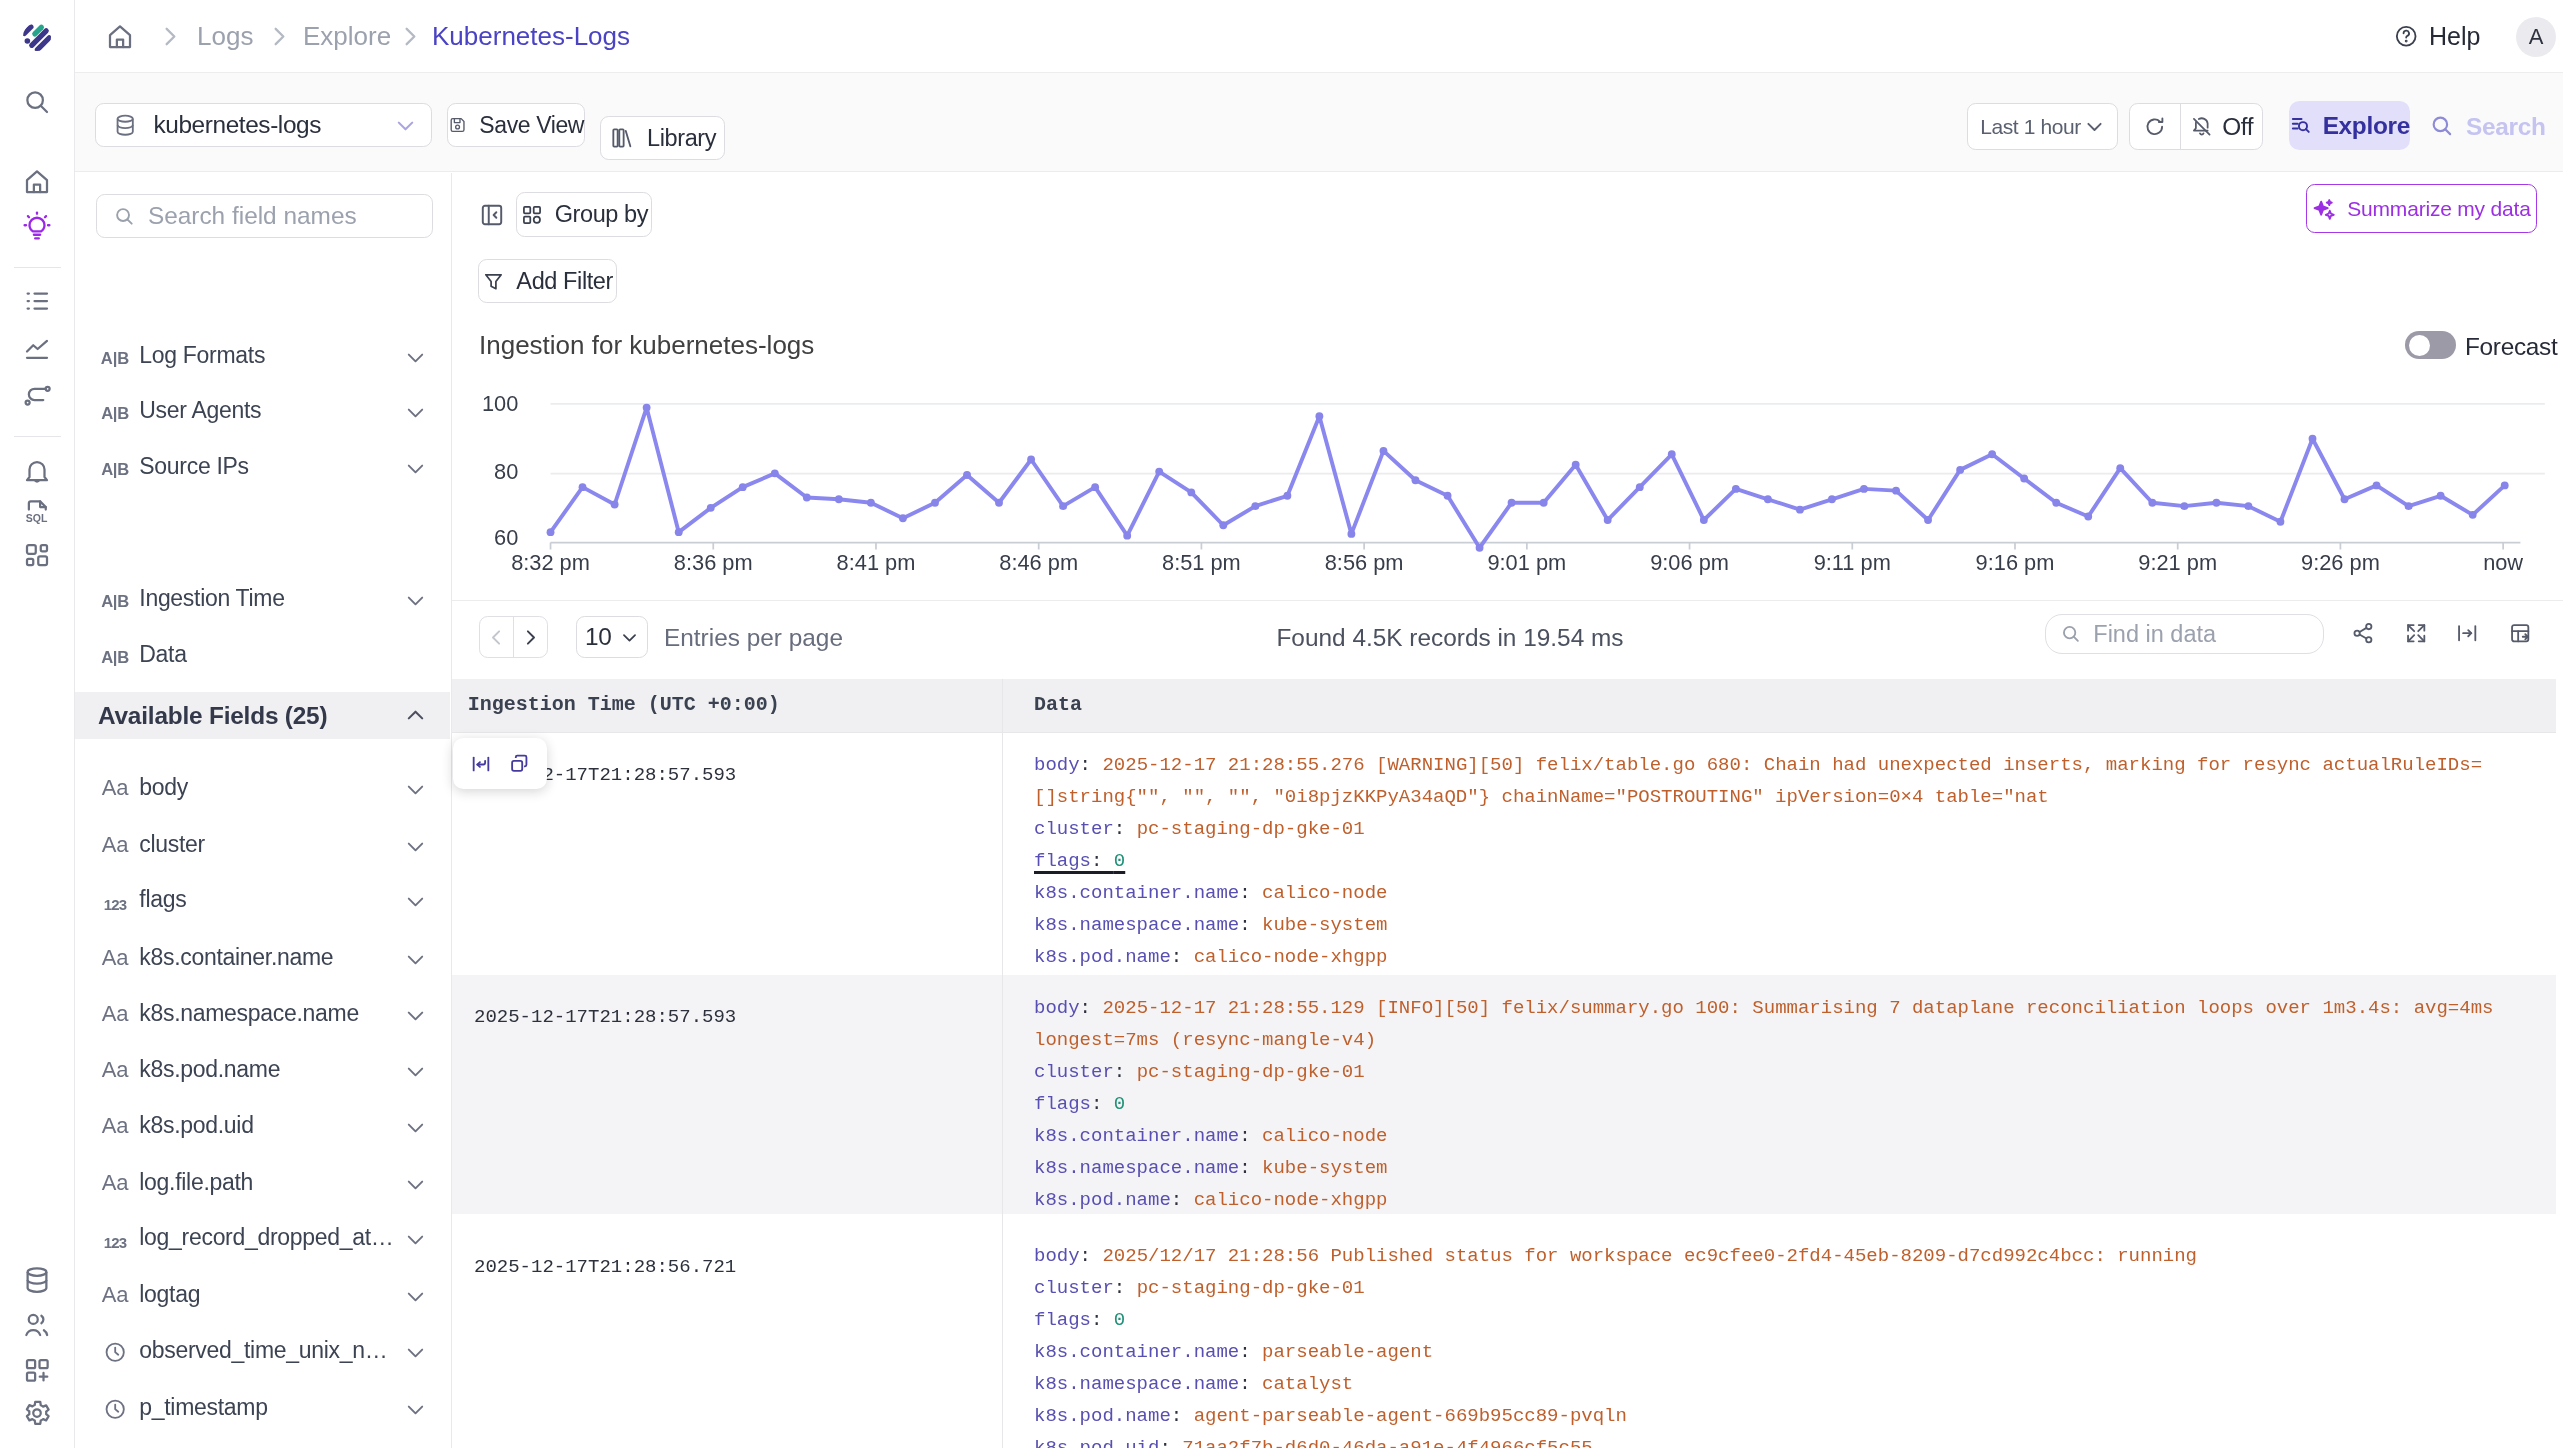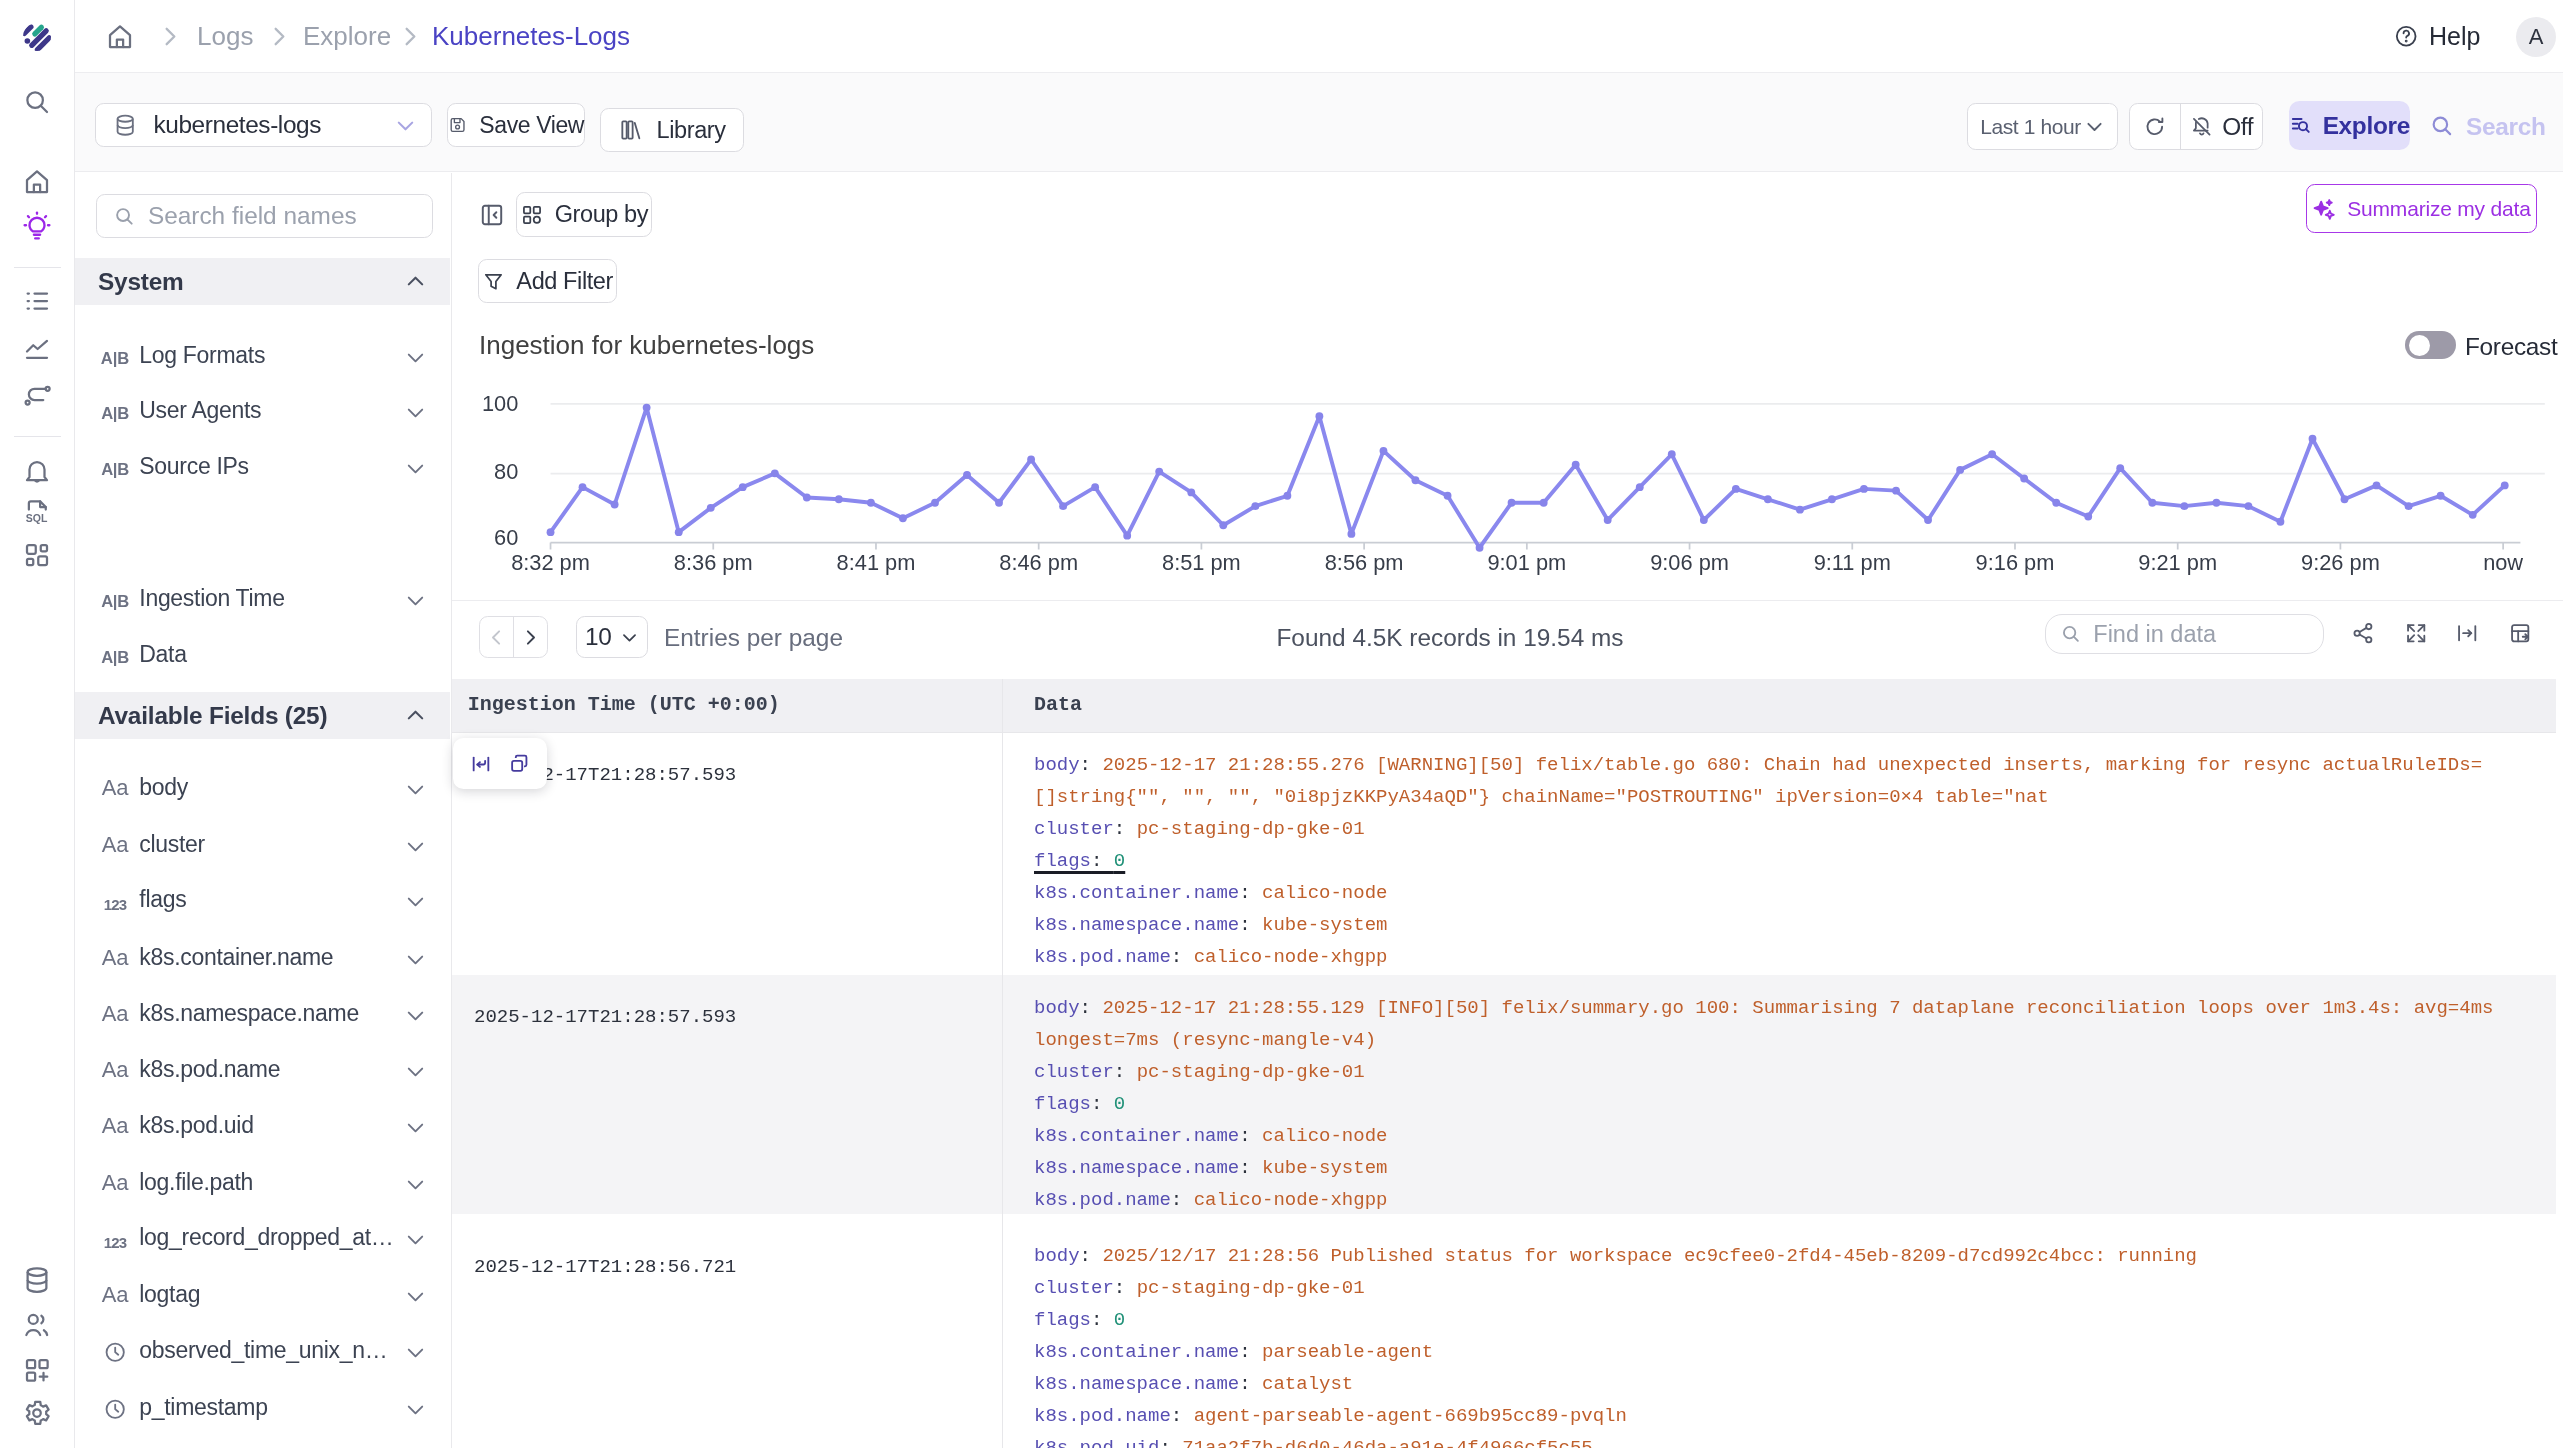--- a/index.html
+++ b/index.html
@@ -180,21 +180,21 @@
         </svg>
     </div>
     <div class="btn" style="left:372px; top:30px; width:138px; height:44px; justify-content:center; font-weight:500; font-size:23px">
       <svg width="26" height="26" viewBox="0 0 24 24" fill="none" stroke="#565b6b" stroke-width="1.7" stroke-linejoin="round" stroke-linecap="round">
         <path d="M4 6 a2 2 0 0 1 2-2 h10.5 L20 7.5 V18 a2 2 0 0 1 -2 2 H6 a2 2 0 0 1 -2-2 Z"></path>
         <path d="M8 4 v5 h7 V4.5"></path>
           <circle cx="12" cy="14.5" r="2.4"></circle>
       </svg>
       <span style="margin-left:12.2px">Save View</span>
     </div>
-    <div class="btn" style="left:525px; top:35px; width:144px; height:44px; justify-content:center; font-weight:500; font-size:23.5px">
+    <div class="btn" style="left:525px; top:43px; width:125px; height:44px; justify-content:center; font-weight:500; font-size:23.5px">
       <svg width="26" height="26" viewBox="0 0 24 24" fill="none" stroke="#565b6b" stroke-width="1.7" stroke-linejoin="round" stroke-linecap="round">
         <rect x="4" y="4" width="4" height="16" rx="0.8"></rect>
           <rect x="9.5" y="4" width="4" height="16" rx="0.8"></rect>
         <path d="M15.5 5.5 l4.2 14.2"></path>
       </svg>
       <span style="margin-left:12.2px">Library</span>
     </div>
 
     <div class="btn" style="left:1892px; top:30px; width:151px; height:47px; color:#5a6070; font-size:21px; padding-left:12.2px !important">
       <span>Last 1 hour</span>
@@ -235,25 +235,20 @@
     </svg>
     <div class="abs" style="left:2391px; top:40px; color:#c5c3f0; font-weight:600; font-size:24.4px; letter-spacing:-0.3px">Search</div>
   </div>
   <div id="panel">
     <div class="abs" style="left:21px; top:21px; width:337px; height:44px; border:1.7px solid #dcdce1; border-radius:8.7px; display:flex; align-items:center; padding-left:15.7px">
       <svg width="23" height="23" viewBox="0 0 24 24" fill="none" stroke="#9aa0ac" stroke-width="2" stroke-linecap="round">
           <circle cx="10.5" cy="10.5" r="6.2"></circle>
           <line x1="15.2" y1="15.2" x2="19.5" y2="19.5"></line>
         </svg>
       <span style="margin-left:12.2px; color:#9ba1ad; font-size:24.4px">Search field names</span>
-    </div>
-    <div class="sechead" style="top:85px">System
-      <svg width="23" height="23" viewBox="0 0 24 24" fill="none" stroke="#4a5060" stroke-width="2.2" stroke-linecap="round" stroke-linejoin="round">
-          <path d="M5 15 l7-7 7 7"></path>
-        </svg>
     </div>
     <div class="frow" style="top:140px">
         <span class="fic" style="font-size:16.6px; font-weight:600; letter-spacing:0px">A|B</span>
         <span class="flab">Log Formats</span>
       <svg class="chev" width="23" height="23" viewBox="0 0 24 24" fill="none" stroke="#6d7283" stroke-width="2" stroke-linecap="round" stroke-linejoin="round">
           <path d="M5 9 l7 7 7-7"></path>
         </svg>
       </div>
     <div class="frow" style="top:195px">
         <span class="fic" style="font-size:16.6px; font-weight:600">A|B</span>

